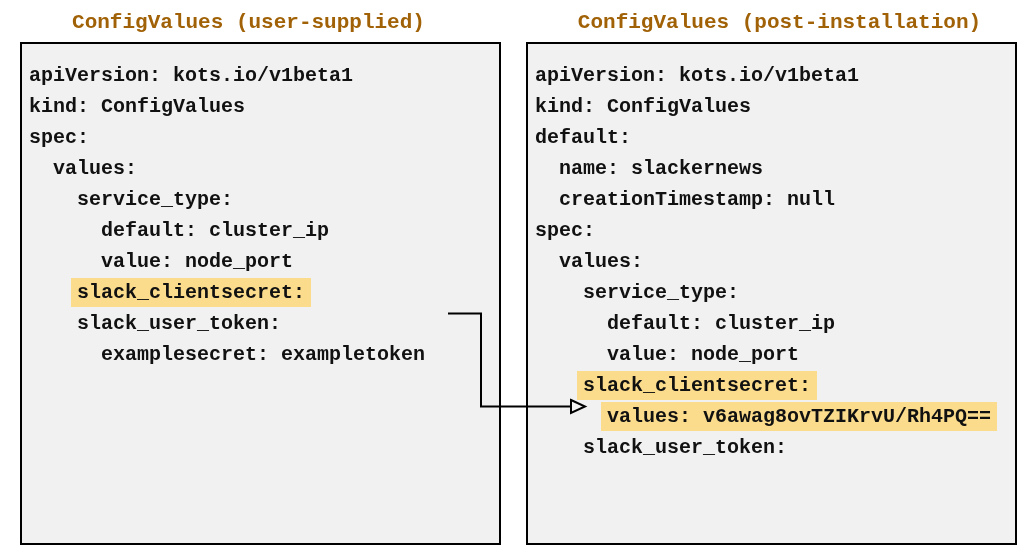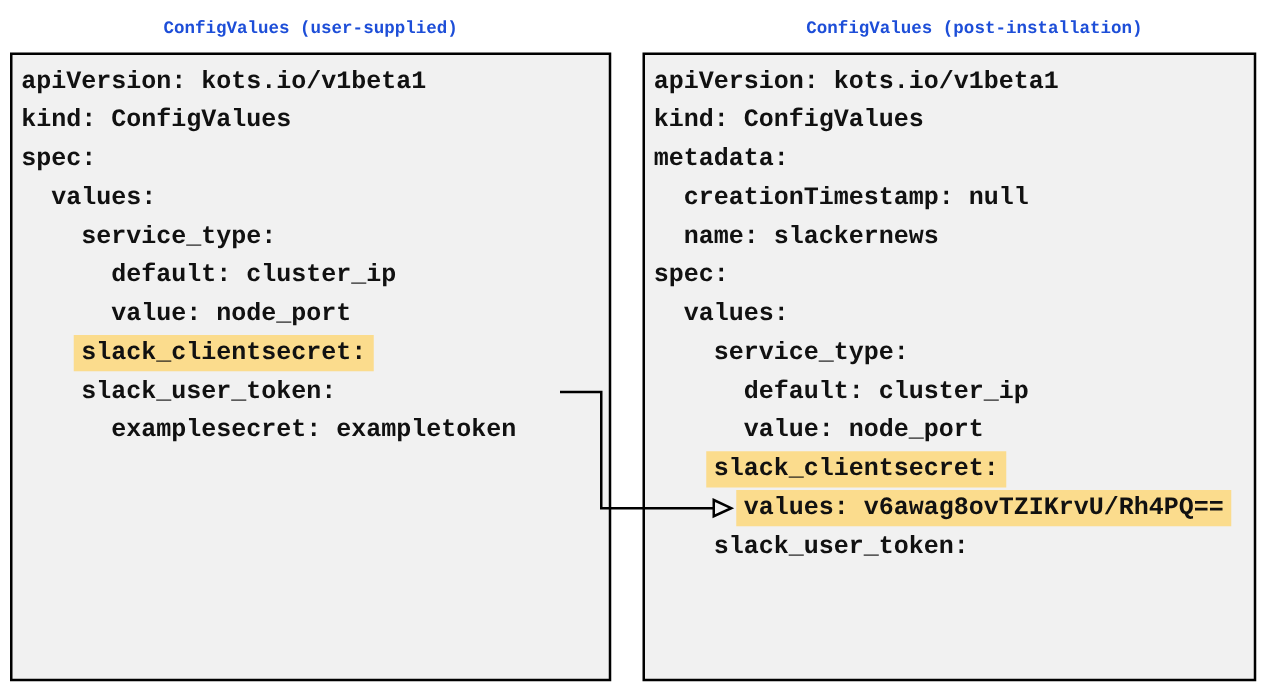--- a/index.html
+++ b/index.html
@@ -16,35 +16,36 @@
     position: relative;
     background: #ffffff;
     font-family: "Liberation Mono", "DejaVu Sans Mono", monospace;
     overflow: hidden;
   }
   .panel-title {
     position: absolute;
     top: 10px;
     height: 26px;
     font-weight: bold;
-    font-size: 14px;
+    font-size: 21px;
     line-height: 26px;
     text-align: center;
-    color: #1d4ed8;
+    color: #a16207;
     white-space: pre;
   }
   #title-left  { left: 8px;   width: 481px; }
   #title-right { left: 534px; width: 491px; }
   .panel {
     position: absolute;
     top: 42px;
     height: 503px;
     background: var(--panel-bg);
     border: 2px solid var(--border);
-    padding: 6px 0 0 7px;
+    padding: 16px 0 0 7px;
+    margin-left: 12px;
   }
   #panel-left  { left: 8px;   width: 481px; }
   #panel-right { left: 514px; width: 491px; }
   .line {
     height: 31px;
     line-height: 31px;
     font-size: 20px;
     font-weight: bold;
     white-space: pre;
     color: #111;
@@ -82,23 +83,23 @@
   <div class="line"><span>      </span><span>default: cluster_ip</span></div>
   <div class="line"><span>      </span><span>value: node_port</span></div>
   <div class="line"><span>    </span><span class="hl">slack_clientsecret:</span></div>
   <div class="line"><span>    </span><span>slack_user_token:</span></div>
   <div class="line"><span>      </span><span>examplesecret: exampletoken</span></div>
 </div>
 
 <div id="panel-right" class="panel">
   <div class="line"><span></span><span>apiVersion: kots.io/v1beta1</span></div>
   <div class="line"><span></span><span>kind: ConfigValues</span></div>
-  <div class="line"><span></span><span>metadata:</span></div>
+  <div class="line"><span></span><span>default:</span></div>
+  <div class="line"><span>  </span><span>name: slackernews</span></div>
   <div class="line"><span>  </span><span>creationTimestamp: null</span></div>
-  <div class="line"><span>  </span><span>name: slackernews</span></div>
   <div class="line"><span></span><span>spec:</span></div>
   <div class="line"><span>  </span><span>values:</span></div>
   <div class="line"><span>    </span><span>service_type:</span></div>
   <div class="line"><span>      </span><span>default: cluster_ip</span></div>
   <div class="line"><span>      </span><span>value: node_port</span></div>
   <div class="line"><span>    </span><span class="hl">slack_clientsecret:</span></div>
   <div class="line"><span>      </span><span class="hl">values: v6awag8ovTZIKrvU/Rh4PQ==</span></div>
   <div class="line"><span>    </span><span>slack_user_token:</span></div>
   <div class="line"><span>      </span></div>
 </div>

